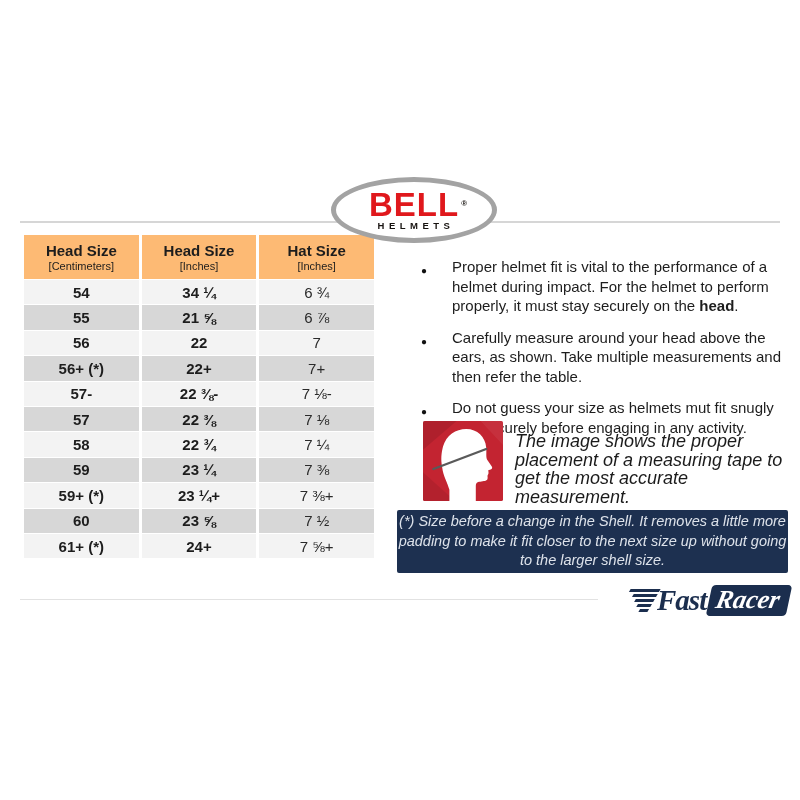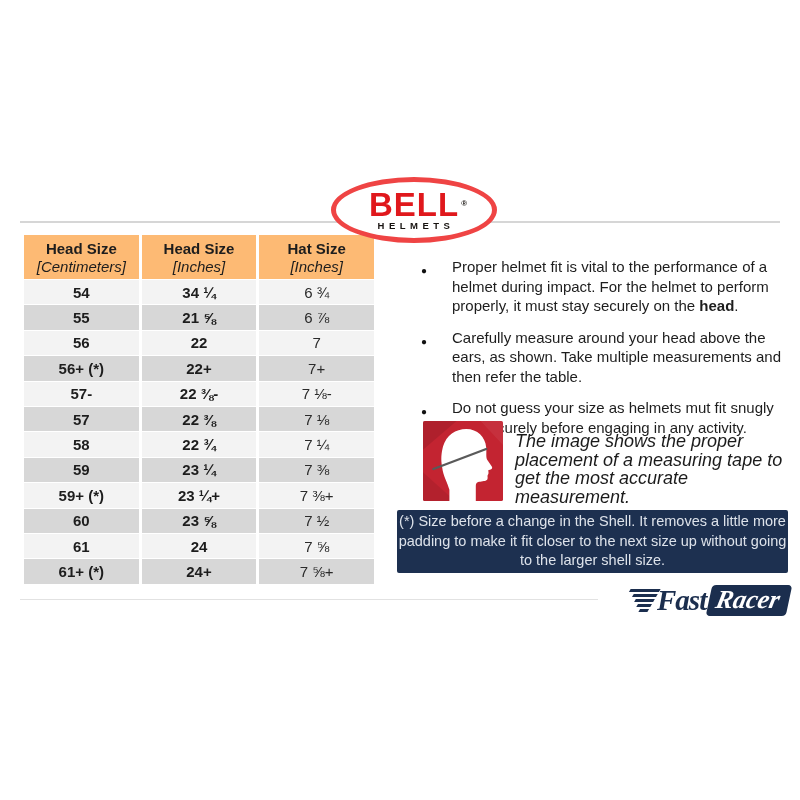--- a/index.html
+++ b/index.html
@@ -12,40 +12,40 @@
     position:absolute; left:24px; top:182px;
     font-size:29px; font-weight:700; color:#111111; letter-spacing:0.2px;
   }
   .title-rule {
     position:absolute; left:20px; top:221px; width:760px; height:2px;
     background:#d6d6d6;
   }
   
   .bell-logo {
     position:absolute; left:331px; top:177px; width:156px; height:56px;
-    background:#ffffff; border:5px solid #ef4444; border-radius:50%;
+    background:#ffffff; border:5px solid #a3a3a3; border-radius:50%;
     display:flex; flex-direction:column; align-items:center; justify-content:center;
     z-index:3;
   }
   .bell-word {
     font-weight:700; font-size:33px; line-height:30px; letter-spacing:1px;
     color:#e0181c; position:relative; font-stretch:condensed;
   }
   .bell-reg { font-size:8px; color:#171310; position:absolute; right:-9px; bottom:1px; font-weight:700; }
   .bell-sub {
     font-size:9.5px; font-weight:700; letter-spacing:4.5px; color:#171310;
     line-height:11px; padding-left:4px;
   }
   
   .size-table {
     position:absolute; left:21px; top:234px; width:356px;
     border-collapse:separate; border-spacing:3px 1px; table-layout:fixed;
   }
   .size-table th { background:#fdba74; height:44px; font-size:15px; font-weight:700; padding:0; vertical-align:middle; }
-  .size-table .hdr-sub { display:block; font-weight:400; font-size:15px; margin-top:1px;font-style:italic; }
+  .size-table .hdr-sub { display:block; font-weight:400; font-size:11px; margin-top:1px; }
   .size-table td { text-align:center; height:24.4px; font-size:15px; padding:0; vertical-align:middle; }
   .size-table tbody tr:nth-child(odd) td { background:#f3f3f3; }
   .size-table tbody tr:nth-child(even) td { background:#d7d7d7; }
   .size-table td.c1, .size-table td.c2 { font-weight:700; }
   .size-table td.c3 { font-weight:400; color:#2a2a2a; }
   
   .bullets { position:absolute; left:400px; top:257px; width:392px; }
   .bullet-item { position:relative; padding-left:52px; margin-bottom:12px; font-size:15px; line-height:19.5px; color:#1d1d1d; }
   .bullet-dot { position:absolute; left:21px; top:4px; font-size:10px; color:#111; }
   .bullet-item b { font-weight:700; }
@@ -55,21 +55,21 @@
   .figure-caption {
     position:absolute; left:115px; top:11px; width:278px;
     font-style:italic; font-size:18px; line-height:18.5px; color:#1b1b1b;
   }
   
   .note-box {
     position:absolute; left:397px; top:510px; width:391px; height:63px;
     background:#1d3050; color:#dde2ea; border-radius:2px;
     display:flex; align-items:center; justify-content:center;
     text-align:center; font-size:14.5px; line-height:19.5px;
-    padding:0 0; box-sizing:border-box;
+    padding:0 0; box-sizing:border-box;font-style:italic;
   }
   
   .bottom-rule { position:absolute; left:20px; top:599px; width:578px; height:1px; background:#e2e2e2; }
   .fastracer-logo { position:absolute; left:624px; top:582px; height:36px; display:flex; align-items:center; z-index:2;text-align:center; }
   .speed-lines { display:flex; flex-direction:column; align-items:flex-end; gap:2.5px; margin-right:3px; transform:skewX(-30deg); }
   .speed-lines i { display:block; height:2.6px; background:#1b2e4e; }
   .speed-lines i:nth-child(1){ width:30px; }
   .speed-lines i:nth-child(2){ width:24px; }
   .speed-lines i:nth-child(3){ width:19px; }
   .speed-lines i:nth-child(4){ width:14px; }
@@ -150,25 +150,20 @@
         </tr>
       <tr>
           <td class="c1">59+ (*)</td>
           <td class="c2">23 ¼+</td>
           <td class="c3">7 ⅜+</td>
         </tr>
       <tr>
           <td class="c1">60</td>
           <td class="c2">23 ⅝</td>
           <td class="c3">7 ½</td>
-        </tr>
-      <tr>
-          <td class="c1">61</td>
-          <td class="c2">24</td>
-          <td class="c3">7 ⅝</td>
         </tr>
       <tr>
           <td class="c1">61+ (*)</td>
           <td class="c2">24+</td>
           <td class="c3">7 ⅝+</td>
         </tr>
     </tbody>
   </table>
 
   <div class="bullets">

